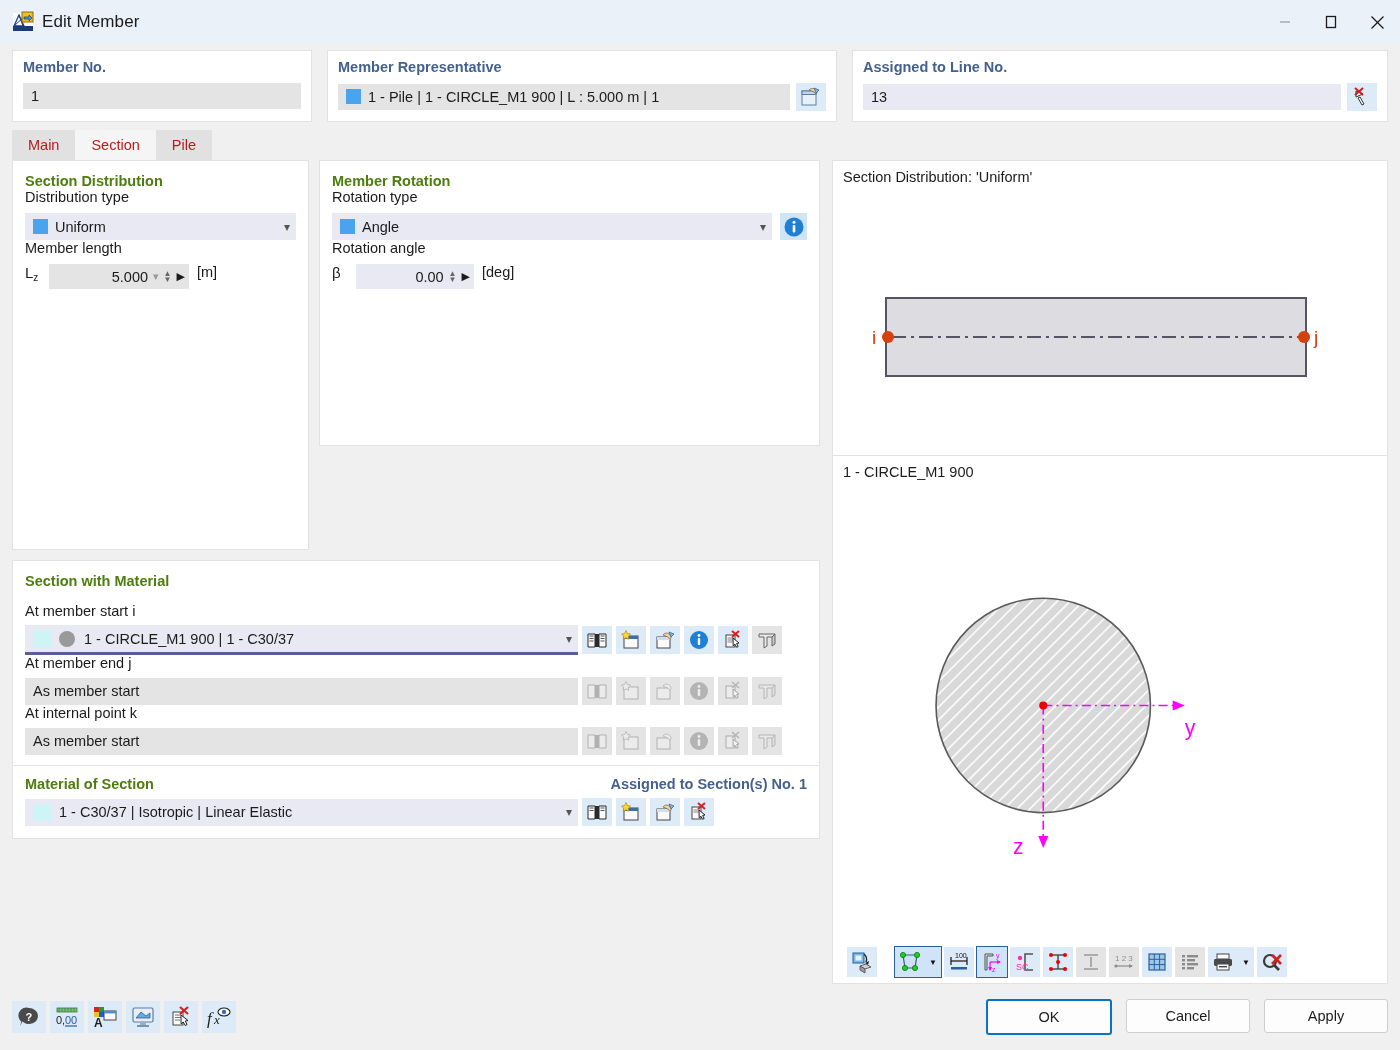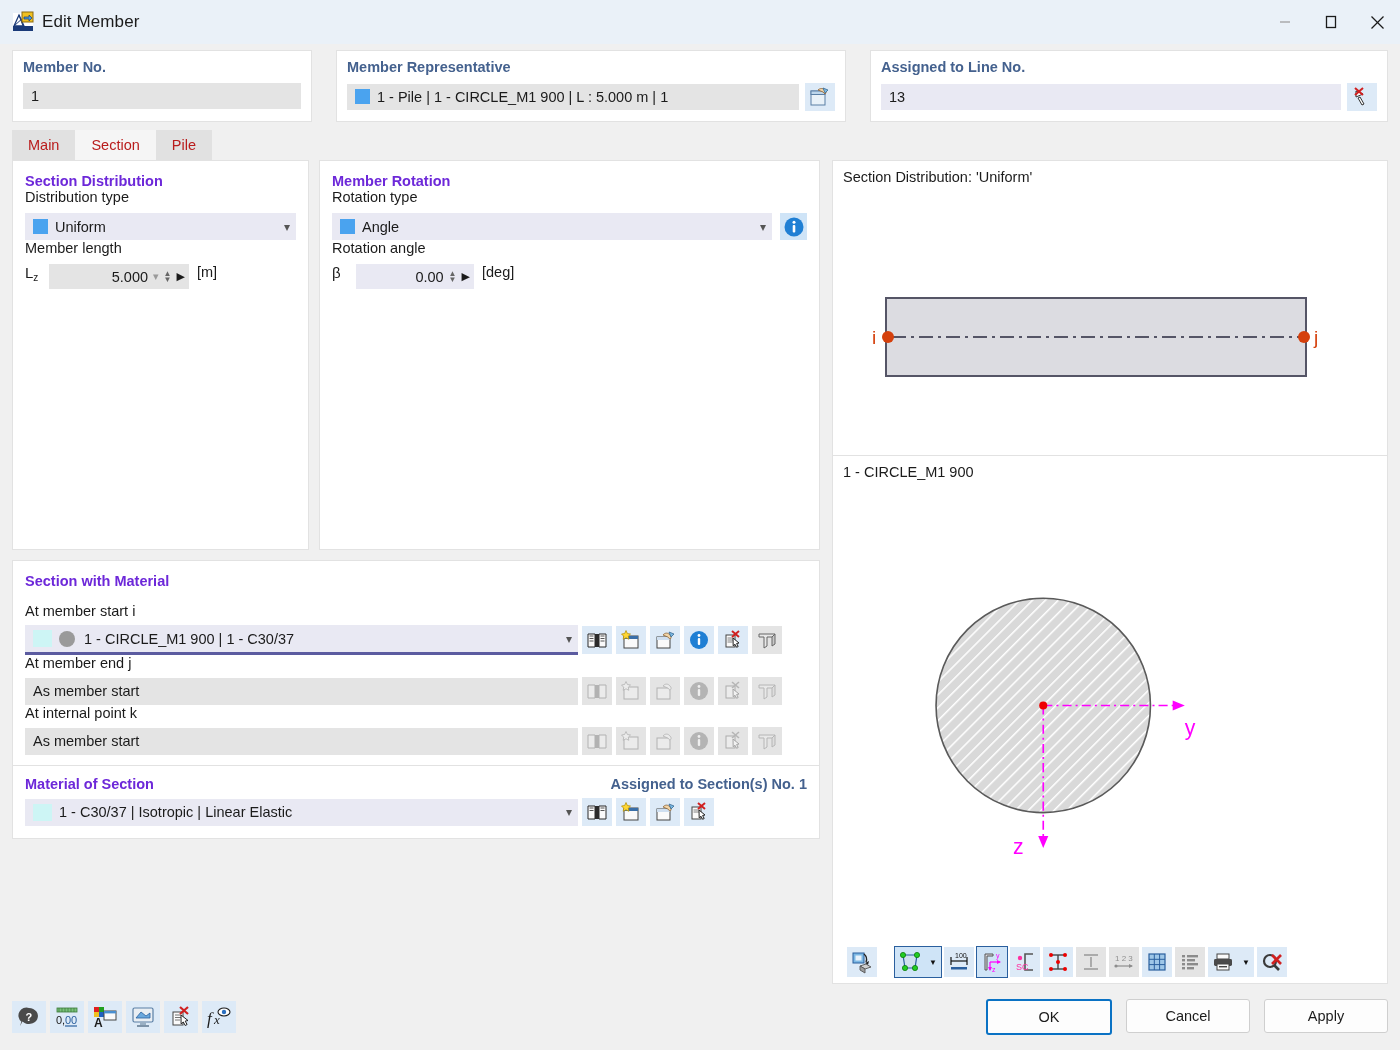--- a/index.html
+++ b/index.html
@@ -17,21 +17,21 @@
 
   
   .titlebar{height:44px;background:#eaf1f8;display:flex;align-items:center;flex:0 0 auto;}
   .title-icon{width:22px;height:22px;margin-left:12px;margin-right:8px;position:relative;flex:0 0 auto;}
   .title-text{font-size:17px;color:#1b1b1b;letter-spacing:.1px;}
   .win-controls{margin-left:auto;display:flex;height:44px;}
   .win-btn{width:46px;height:44px;display:flex;align-items:center;justify-content:center;cursor:default;}
   .win-btn svg{display:block;}
 
   
-  .hdr-row{display:flex;gap:24px;padding:6px 12px 0 12px;flex:0 0 auto;}
+  .hdr-row{display:flex;gap:15px;padding:6px 12px 0 12px;flex:0 0 auto;}
   .hdr-card{background:#ffffff;border:1px solid #e2e2e2;padding:8px 10px 10px 10px;box-sizing:border-box;}
   .hdr-card.member-no{width:300px;}
   .hdr-card.member-rep{width:510px;}
   .hdr-card.assigned{flex:1 1 auto;}
   .hdr-label{color:#44618e;font-weight:bold;font-size:14.5px;margin-bottom:8px;}
   .fld-row{display:flex;align-items:center;gap:6px;}
   .field{height:26px;line-height:26px;padding:0 8px;box-sizing:border-box;font-size:14.5px;}
   .field.readonly{background:#e4e4e4;color:#1b1b1b;flex:1 1 auto;}
   .field.lilac{background:#e9e9f3;color:#1b1b1b;flex:1 1 auto;}
   .swatch{width:15px;height:15px;background:#4aa3ef;display:inline-block;vertical-align:-2px;margin-right:7px;}
@@ -44,25 +44,25 @@
   .tab{padding:6px 16px 6px 16px;background:#e1e1e1;font-size:14.5px;color:#b91c1c;cursor:default;
        border:none;line-height:18px;}
   .tab.active{background:#f5f5f5;}
 
   
   .body{flex:1 1 auto;display:flex;gap:12px;padding:0 12px 0 12px;min-height:0;}
   .left-col{width:808px;display:flex;flex-direction:column;gap:10px;flex:0 0 auto;}
   .right-col{flex:1 1 auto;display:flex;flex-direction:column;gap:0;min-width:0;}
 
   .panel{background:#ffffff;border:1px solid #e2e2e2;box-sizing:border-box;}
-  .panel-title{color:#6d28d9;font-weight:bold;font-size:14.5px;}
+  .panel-title{color:#4d7c0f;font-weight:bold;font-size:14.5px;}
 
   .two-panels{display:flex;gap:10px;flex:0 0 auto;}
   .p-dist{width:297px;padding:12px 12px 12px 12px;box-sizing:border-box;height:390px;}
-  .p-rot{flex:1 1 auto;padding:12px 12px 12px 12px;box-sizing:border-box;height:390px;}
+  .p-rot{flex:1 1 auto;padding:12px 12px 12px 12px;box-sizing:border-box;height:286px;}
 
   .lbl{font-size:14.5px;color:#1b1b1b;}
   .mt18{}
   .mt14{margin-top:14px;}
   .mt8{margin-top:8px;}
 
   .combo{height:27px;background:#e9e9f3;display:flex;align-items:center;padding:0 6px 0 8px;
          box-sizing:border-box;font-size:14.5px;cursor:default;}
   .combo .caret{margin-left:auto;color:#555;font-size:12px;line-height:1;}
 

